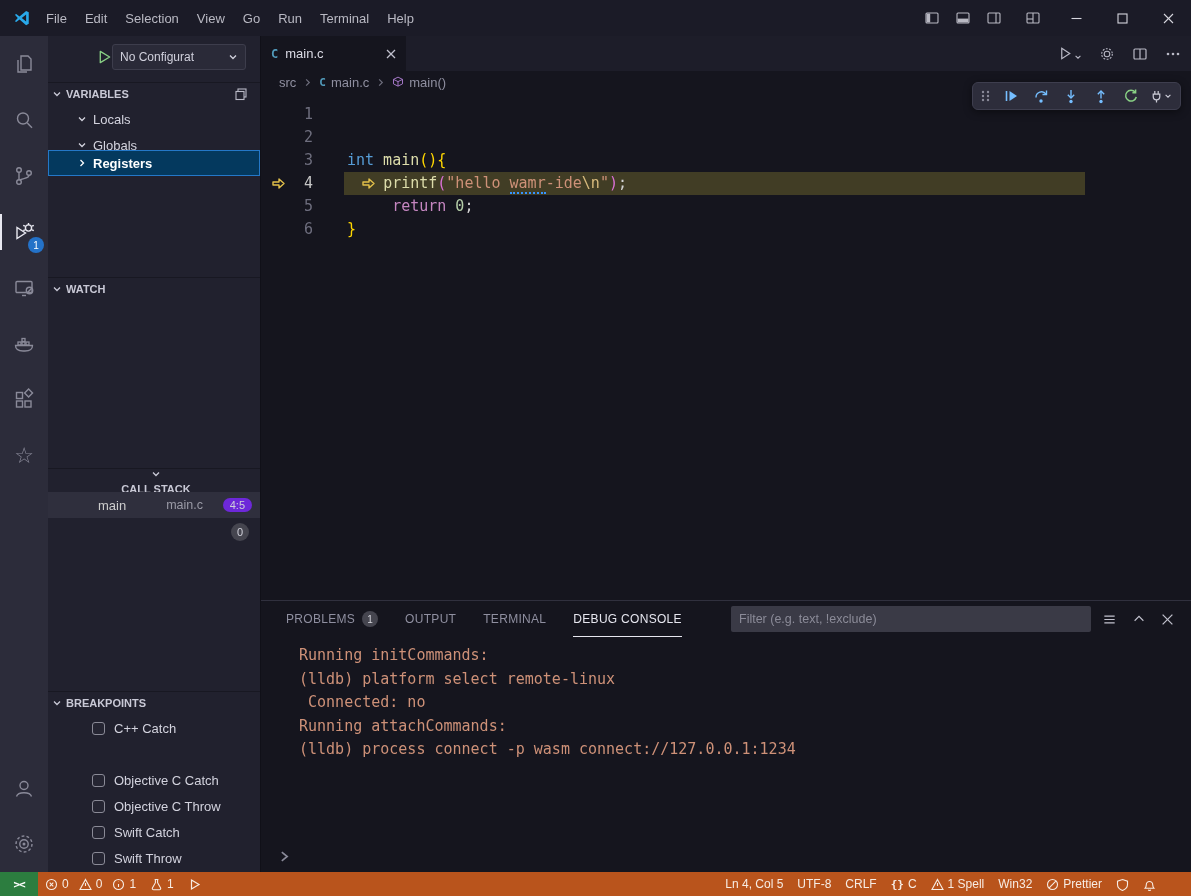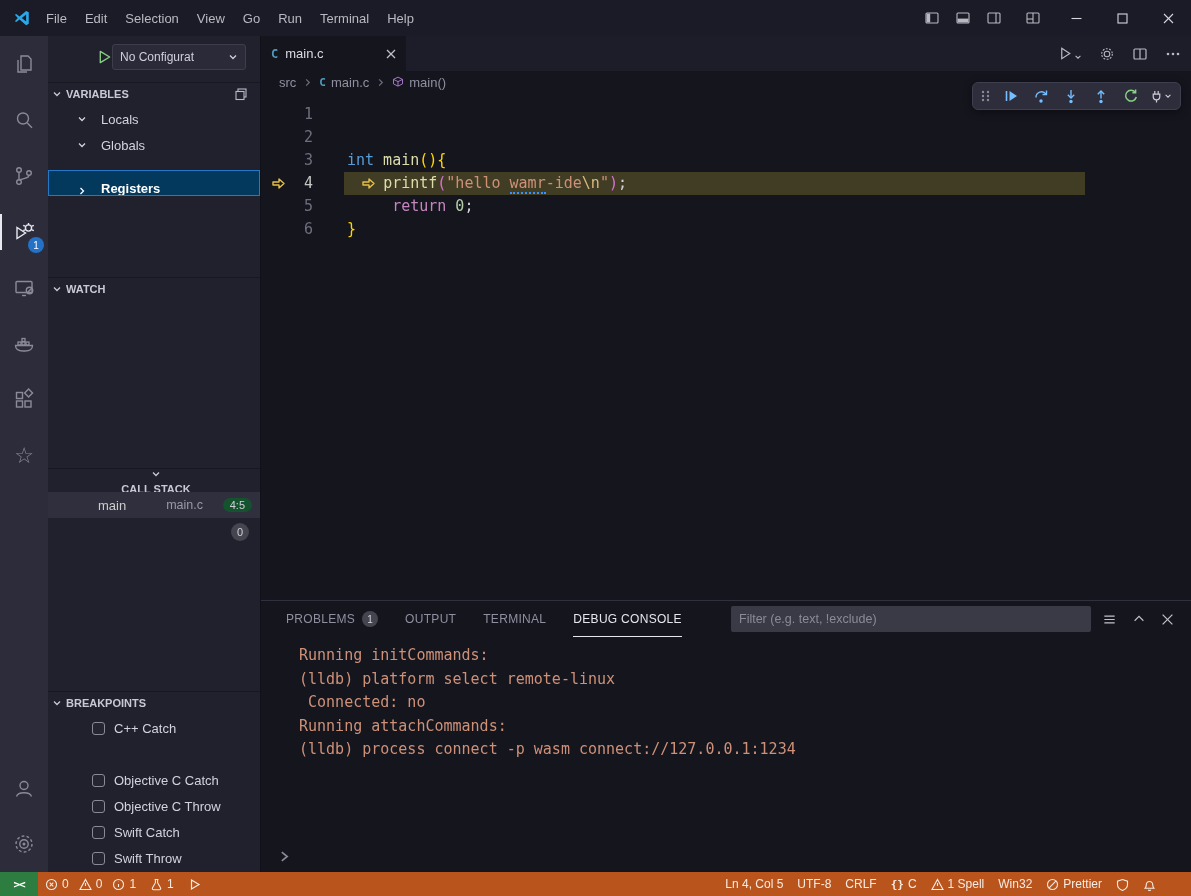--- a/index.html
+++ b/index.html
@@ -33,25 +33,25 @@
 
   
   .sidebar { position:absolute; top:36px; left:48px; width:213px; bottom:24px; background:#21212e; border-right:1px solid #101018; font-size:13px; z-index:10; }
   .config-row { position:absolute; top:8px; left:0; right:0; height:26px; }
   .config-play { position:absolute; left:49px; top:5px; color:#89d185; }
   .config-dd { position:absolute; left:64px; top:0; width:134px; height:26px; background:#2a2a38; border:1px solid #3d3d4c; border-radius:3px; display:flex; align-items:center; padding:0 7px; font-size:12px; color:#d0d0dc; }
   .config-dd-label { flex:1; white-space:nowrap; overflow:hidden; }
   .shead { position:absolute; left:0; right:0; height:22px; display:flex; align-items:center; gap:4px; padding-left:4px; font-size:11px; font-weight:bold; color:#c9c9d6; border-top:1px solid #181822; }
   .shead-status { margin-left:10px; font-size:10px; font-weight:bold; color:#9a9aa6; white-space:nowrap; }
   .shead-action { position:absolute; right:12px; top:4px; color:#b9b9c6; }
-  .trow { position:absolute; left:0; right:0; height:26px; display:flex; align-items:center; gap:14px; padding-left:29px; color:#d3d3de; }
+  .trow { position:absolute; left:0; right:0; height:26px; display:flex; align-items:center; gap:6px; padding-left:29px; color:#d3d3de; }
   .trow.selected { background:#04395e; outline:1px solid #2478c8; outline-offset:-1px; color:#ffffff; font-weight:bold; }
   .cs-frame { position:absolute; top:456px; left:0; right:0; height:26px; background:#2f2f3d; display:flex; align-items:center; padding-left:50px; }
   .cs-file { margin-left:40px; font-size:12.5px; color:#9a9aa6; }
-  .cs-pos { margin-left:auto; margin-right:8px; background:#14532d; color:#cfcfda; font-size:11px; border-radius:9px; padding:1px 7px; }
+  .cs-pos { margin-left:auto; margin-right:8px; background:#6d28d9; color:#cfcfda; font-size:11px; border-radius:9px; padding:1px 7px; }
   .cs-badge0 { position:absolute; top:487px; left:183px; width:18px; height:18px; border-radius:50%; background:#45454f; color:#d2d2dc; font-size:11px; display:flex; align-items:center; justify-content:center; }
   .bprow { position:absolute; left:0; right:0; height:26px; display:flex; align-items:center; gap:9px; padding-left:44px; color:#d3d3de; }
   .bp-check { width:13px; height:13px; border:1px solid #8a8a96; border-radius:3px; background:#252532; flex:none; }
 
   
   .editorarea { position:absolute; top:36px; left:261px; right:0; bottom:24px; background:#15151e; }
   .tabbar { position:absolute; top:0; left:0; right:0; height:35px; background:#1d1d29; display:flex; }
   .tab { width:145px; background:#15151e; display:flex; align-items:center; gap:7px; padding:0 10px; font-size:13px; color:#dcdce6; }
   .c-badge { color:#519aba; font-weight:bold; font-size:12px; font-family:"DejaVu Sans Mono", monospace; }
   .tab-close { margin-left:auto; color:#c0c0cc; }
@@ -287,21 +287,21 @@
     <span>Locals</span>
   </div>
   <div class="trow" style="top:96px;">
     <span>
         <svg width="10" height="10" viewBox="0 0 10 10" stroke="currentColor" fill="none" stroke-width="1.3">
           <path d="M2 3.5 L5 6.5 L8 3.5"></path>
         </svg>
       </span>
     <span>Globals</span>
   </div>
-  <div class="trow selected" style="top:134px;align-items:flex-end;">
+  <div class="trow selected" style="top:114px;">
     <span>
         <svg width="10" height="10" viewBox="0 0 10 10" stroke="currentColor" fill="none" stroke-width="1.3">
           <path d="M3.5 2 L6.5 5 L3.5 8"></path>
         </svg>
       </span>
     <span>Registers</span>
   </div>
 
   <div class="shead" style="top:241px;">
     <span>

